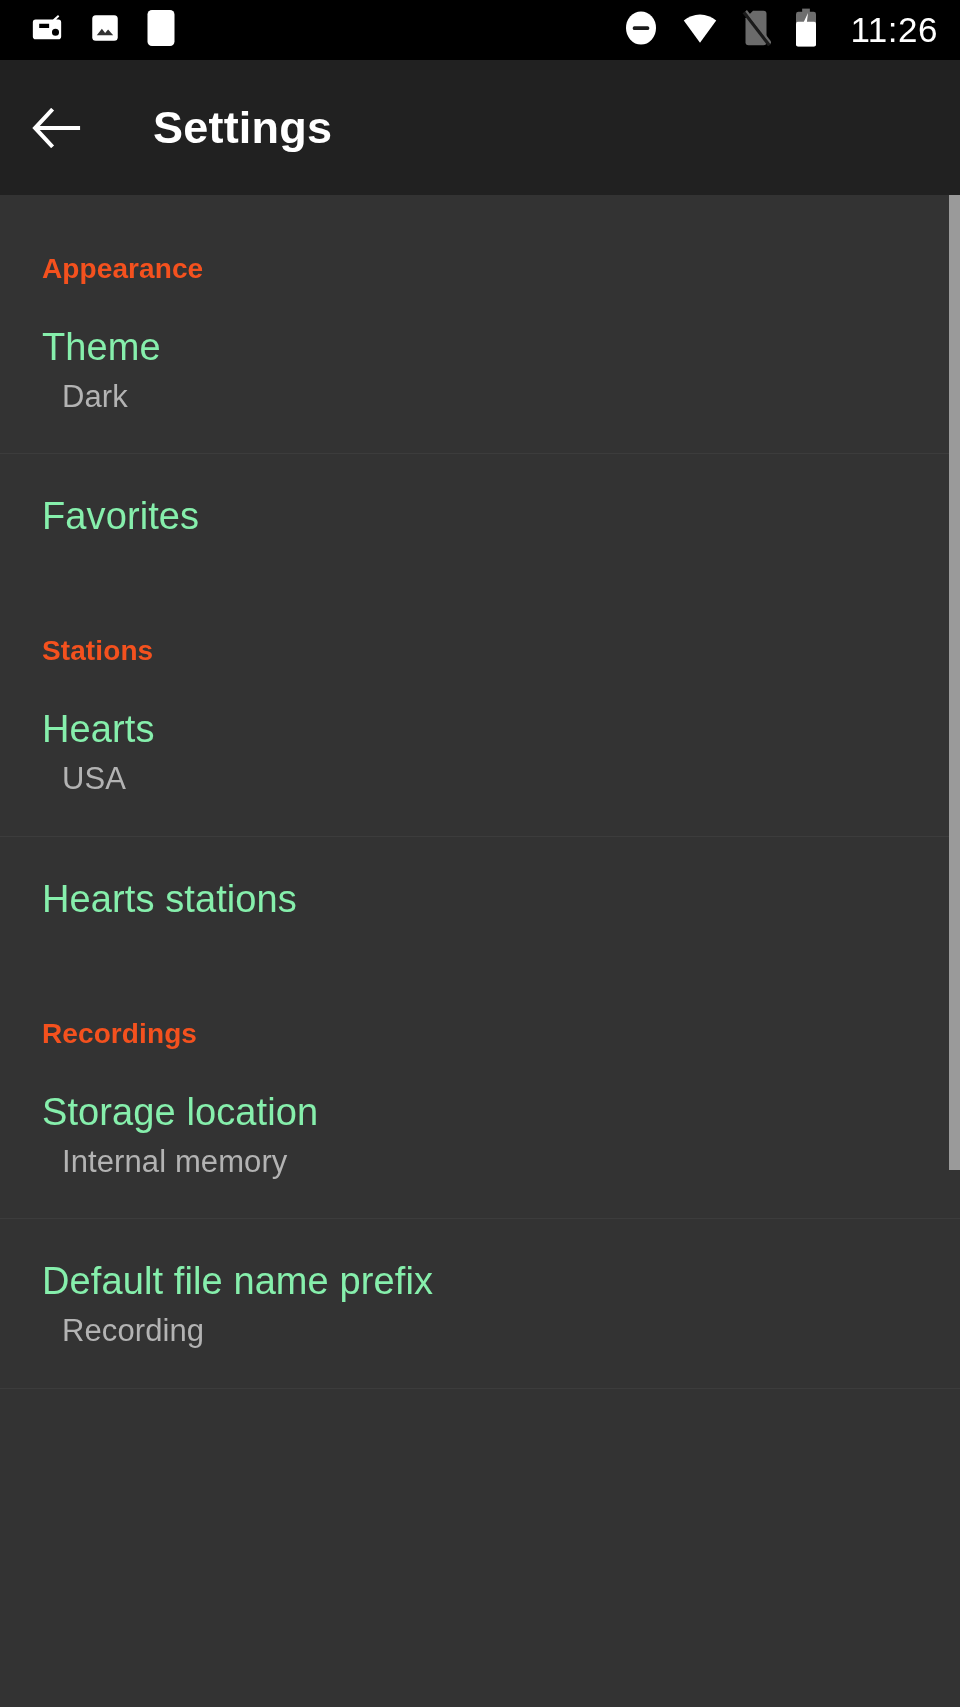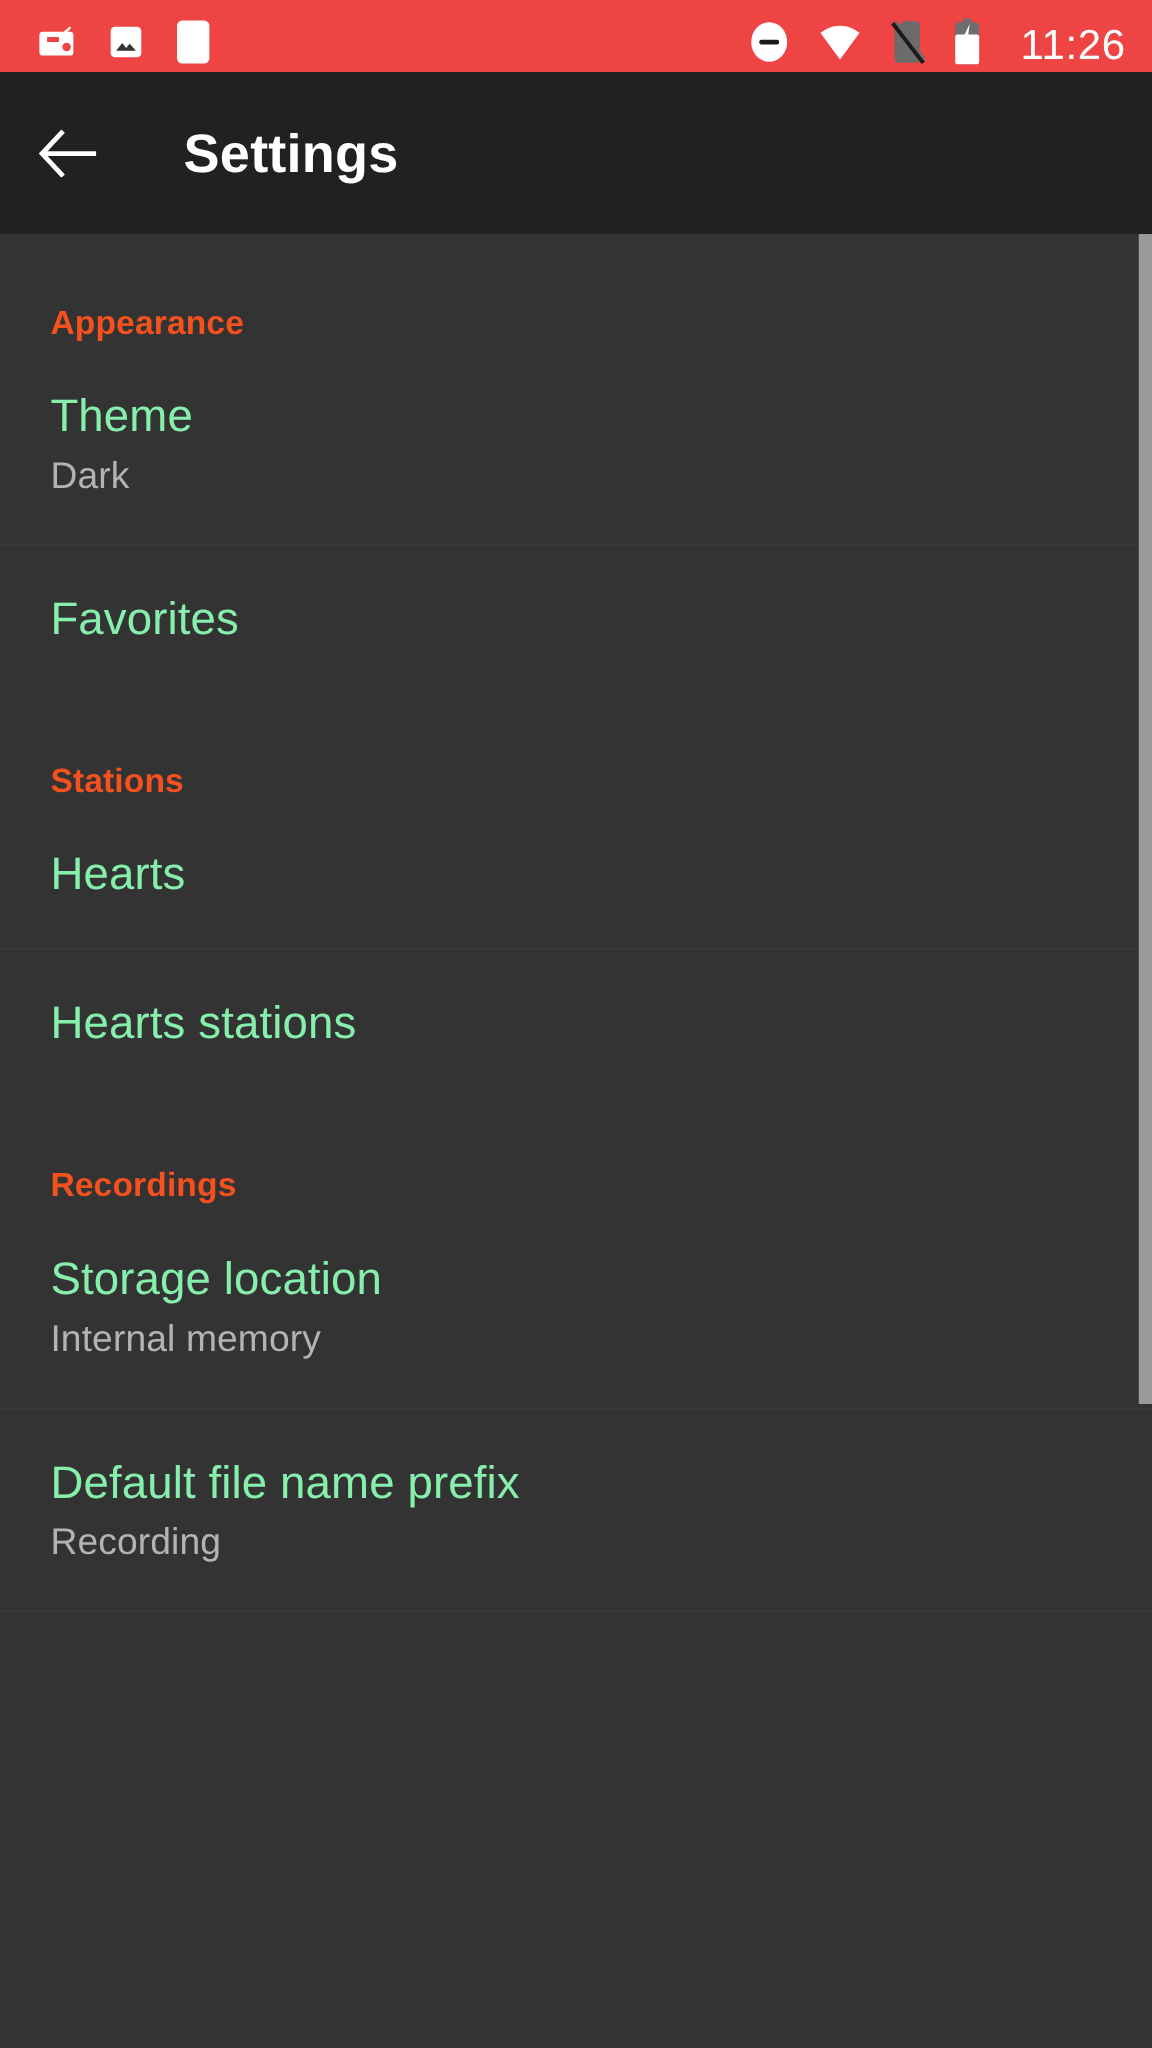--- a/index.html
+++ b/index.html
@@ -8,22 +8,22 @@
     background:#303030;
     font-family:"Liberation Sans", sans-serif;
     overflow:hidden;
   }
   .screen { position:relative; width:960px; height:1707px; background:#333333; }
 
   
   .statusbar{
     position:relative;
     height:60px; width:100%;
-    background:#ef4444;
-    display:flex; align-items:flex-end;
+    background:#000000;
+    display:flex; align-items:center;
     padding:0 22px 0 30px;
   }
   .sb-left{ display:flex; align-items:center; gap:26px; }
   .sb-right{ margin-left:auto; display:flex; align-items:center; gap:22px; }
   .sb-icon{ display:block; }
   .sb-clock{
     color:#ffffff; font-size:35px; font-weight:400;
     letter-spacing:0.5px; margin-left:10px;
     font-family:"Liberation Sans", sans-serif;
   }
@@ -75,20 +75,21 @@
     line-height:1.05;
     letter-spacing:0.1px;
   }
   .item-sub{
     color:#b3b3b3;
     font-size:31px;
     font-weight:400;
     margin-top:13px;
     line-height:1.05;
     letter-spacing:0.1px;
+    margin-left:20px;
   }
   .divider{
     height:1px;
     width:100%;
     background:#3c3c3c;
   }
 
   
   .scrollbar-track{
     position:absolute;
@@ -188,20 +189,21 @@
       <div class="item">
         <div class="item-title">Favorites</div>
       </div>
     </div>
 
     <div class="section">
       <div class="section-header">Stations</div>
 
       <div class="item">
         <div class="item-title">Hearts</div>
+        <div class="item-sub">USA</div>
       </div>
 
       <div class="divider"></div>
 
       <div class="item">
         <div class="item-title">Hearts stations</div>
       </div>
     </div>
 
     <div class="section">

